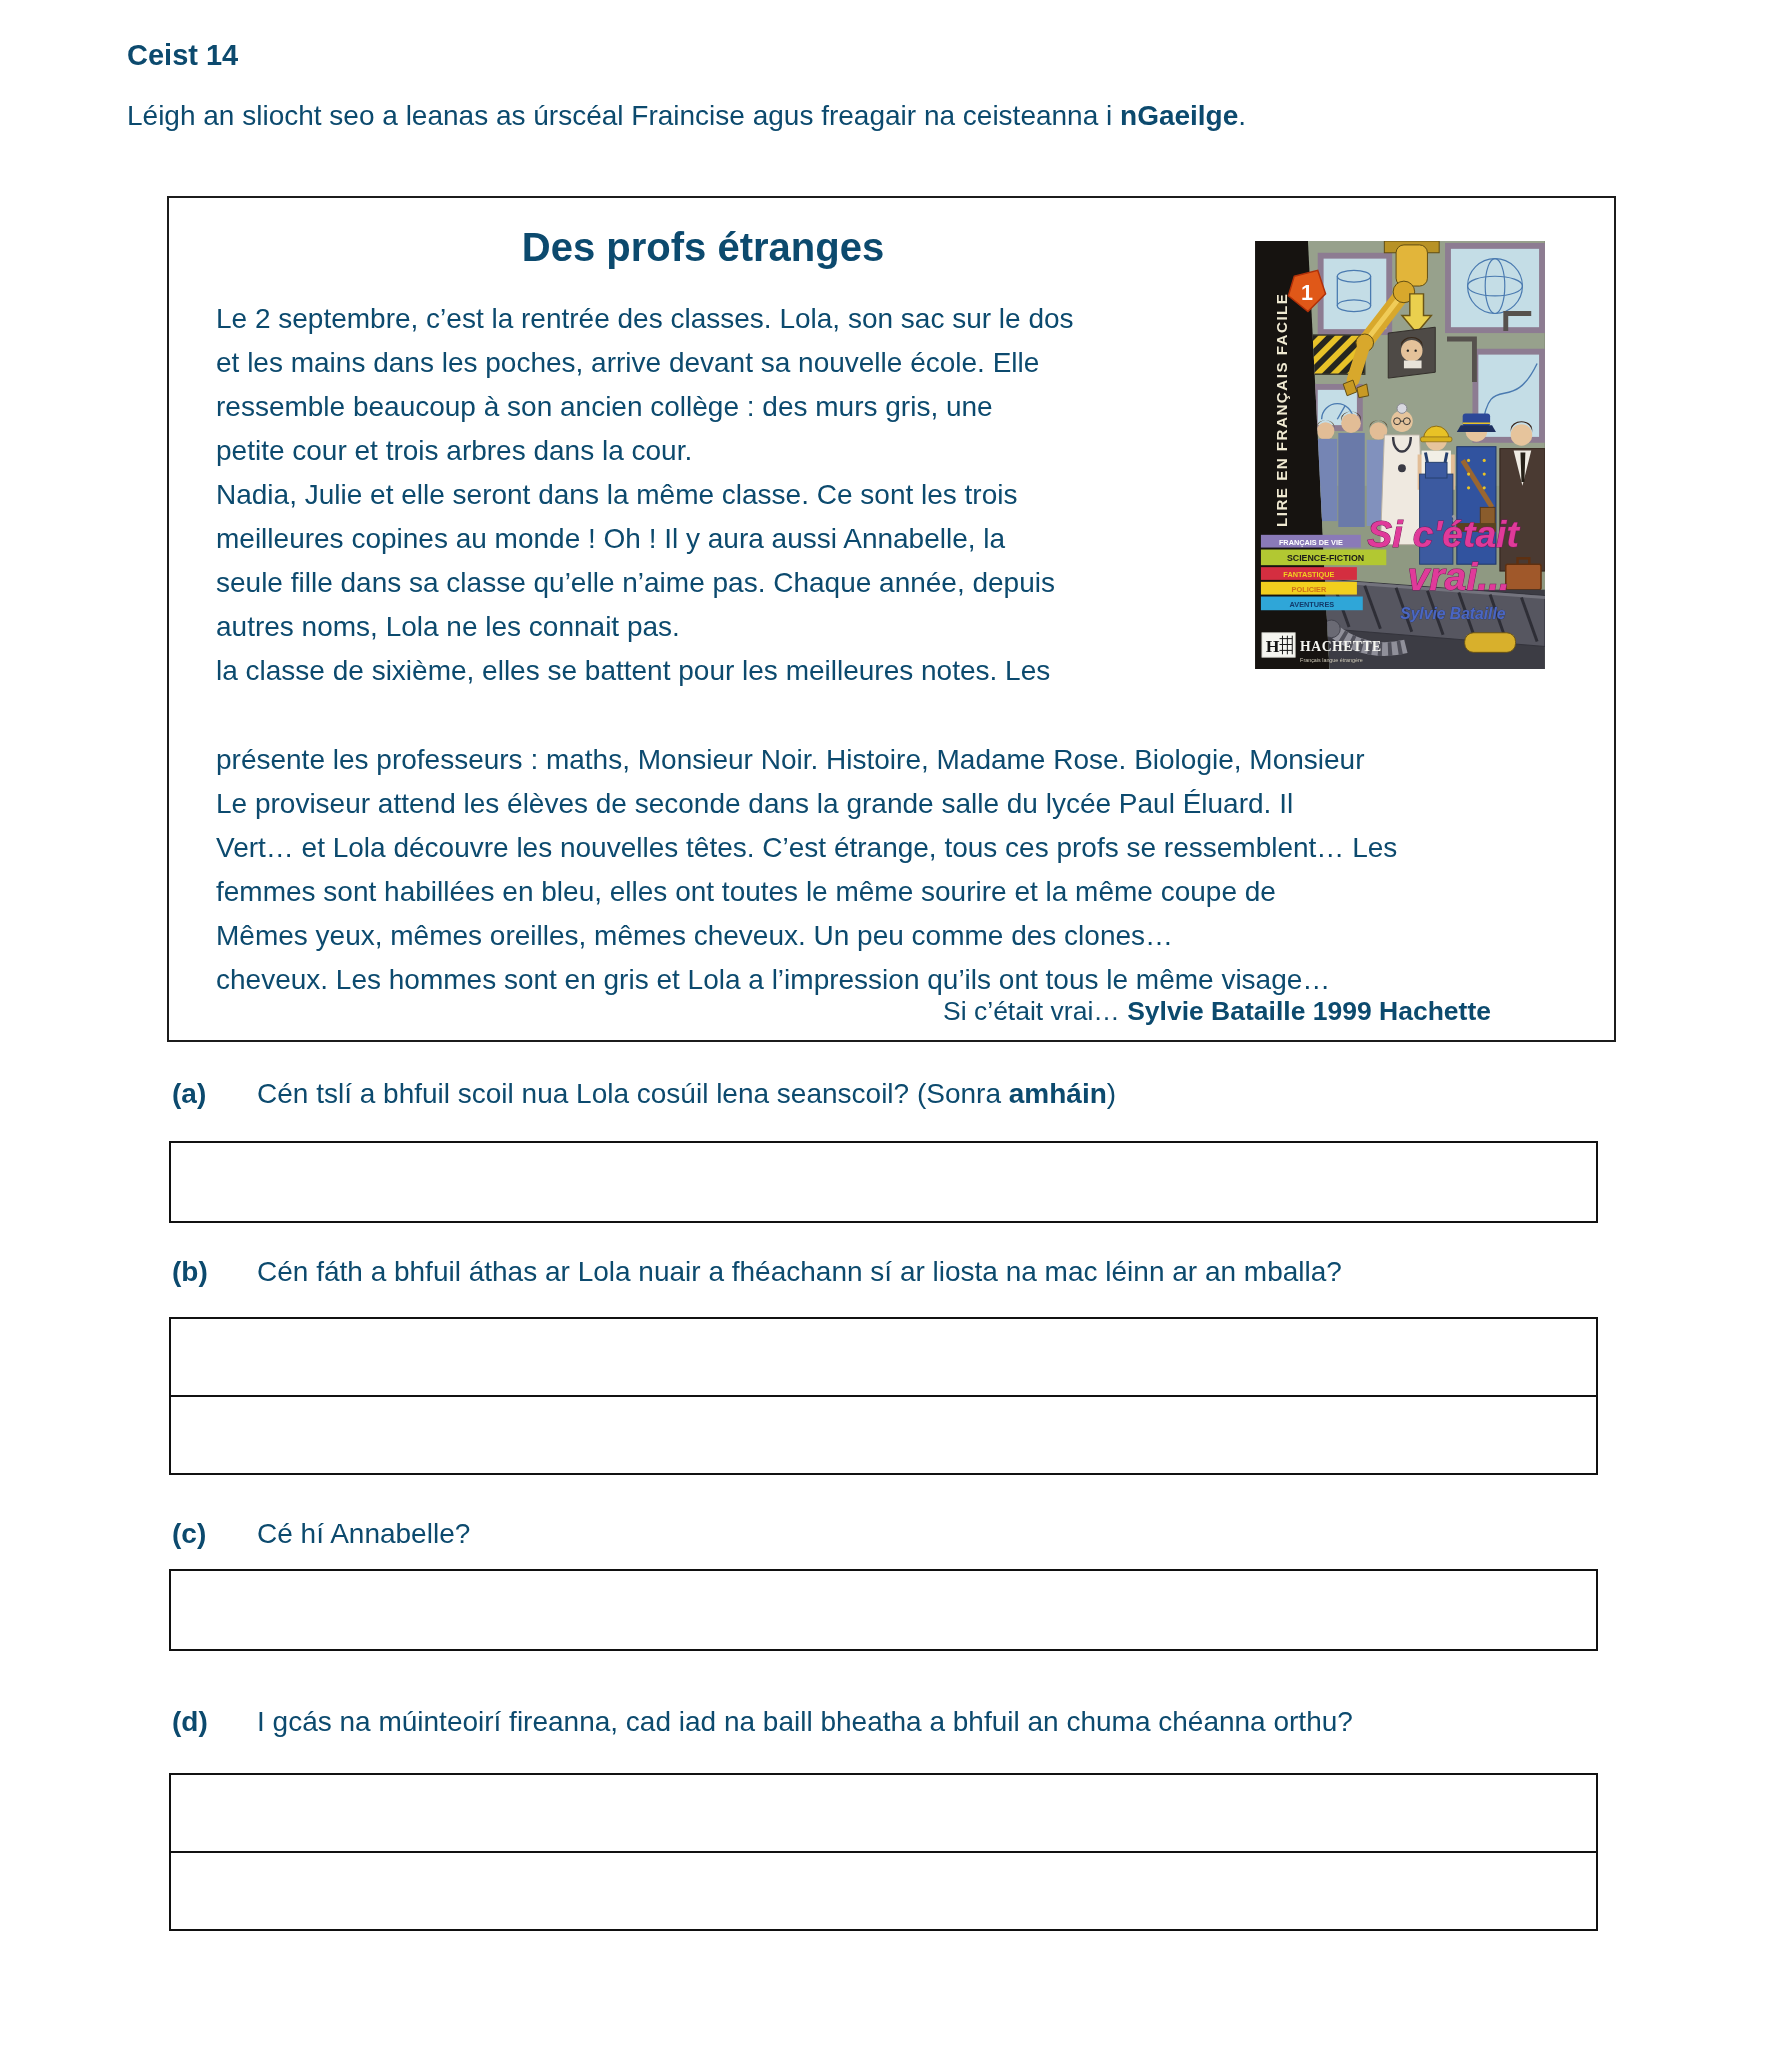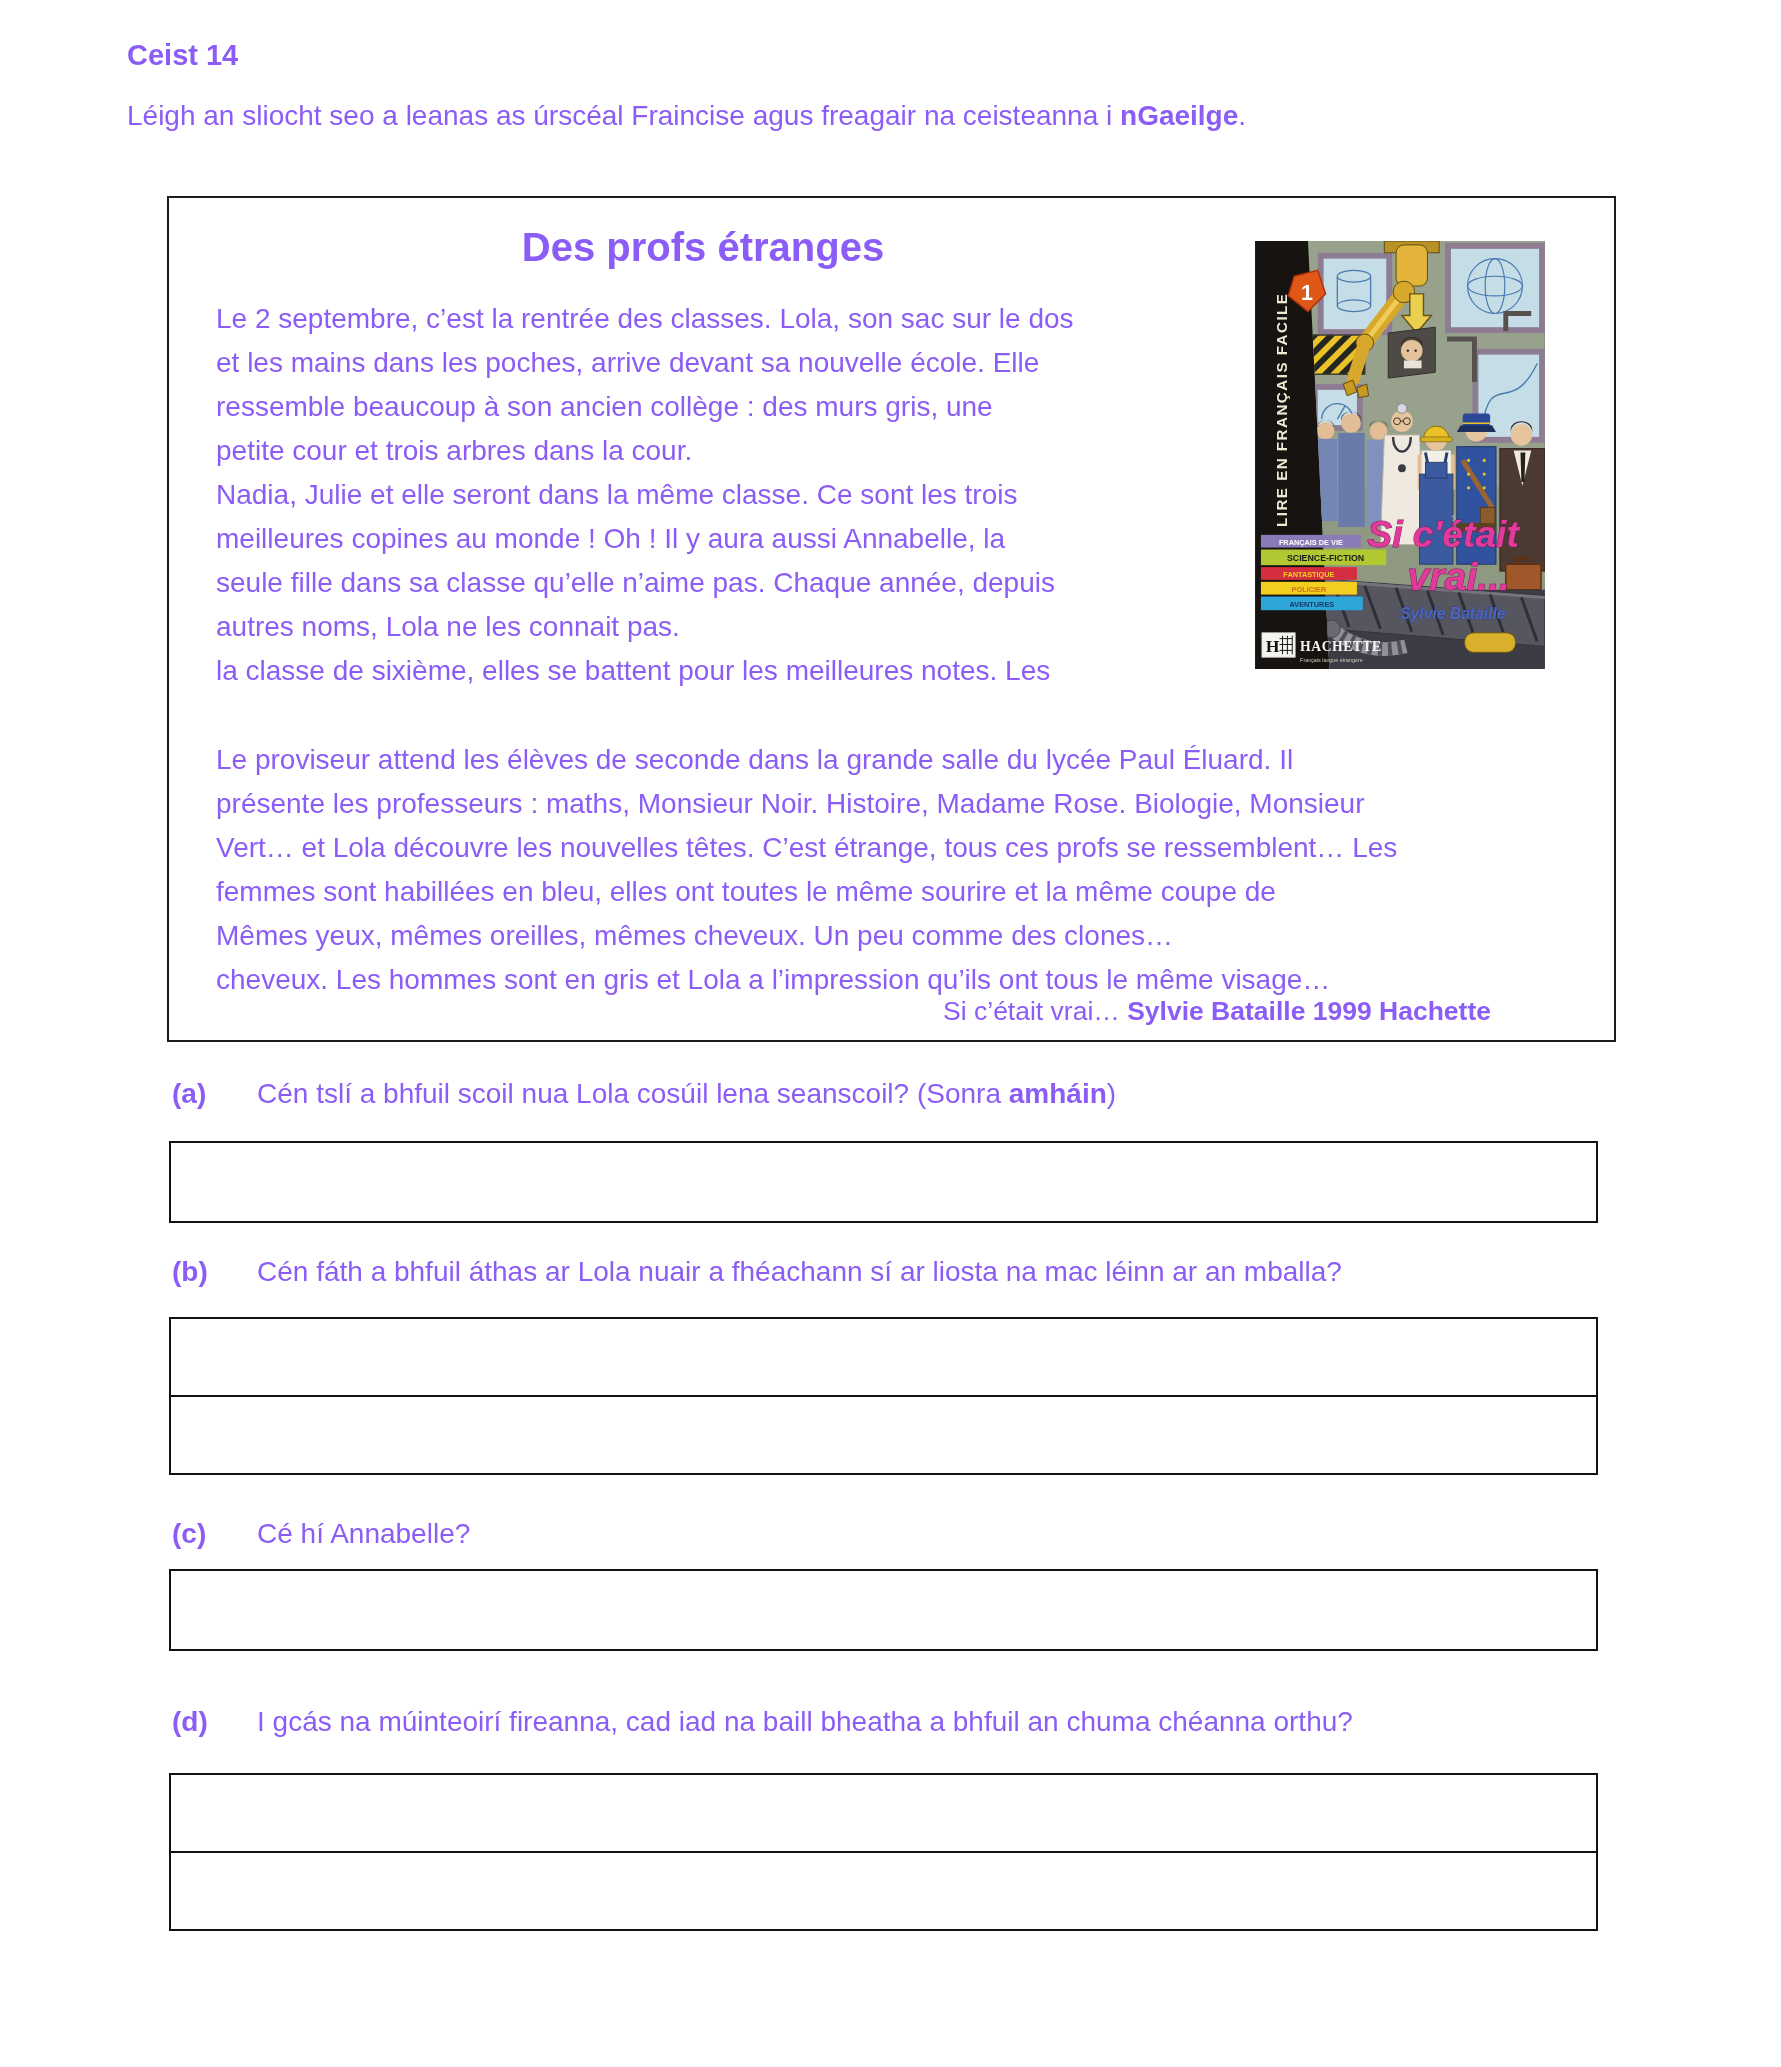--- a/index.html
+++ b/index.html
@@ -1,18 +1,18 @@
 <!DOCTYPE html>
 <html><head>
 <meta charset="utf-8">
 <style>
   html,body { margin:0; padding:0; background:#e8e8e8; }
   .page {
     position:relative; width:1782px; height:2067px; margin:0 auto;
-    background:#ffffff; color:#8b5cf6;
+    background:#ffffff; color:#0c4a6e;
     font-family:"Liberation Sans", sans-serif;
     overflow:hidden;
   }
   .abs { position:absolute; }
 
   .heading { left:127px; top:39px; font-size:29px; font-weight:bold; }
   .instruction { left:127px; top:100px; font-size:28px; }
   .instruction b { font-weight:bold; }
 
   .passage-box {
@@ -65,22 +65,22 @@
       <div class="pline">ressemble beaucoup à son ancien collège : des murs gris, une</div>
       <div class="pline">petite cour et trois arbres dans la cour.</div>
       <div class="pline">Nadia, Julie et elle seront dans la même classe. Ce sont les trois</div>
       <div class="pline">meilleures copines au monde ! Oh ! Il y aura aussi Annabelle, la</div>
       <div class="pline">seule fille dans sa classe qu’elle n’aime pas. Chaque année, depuis</div>
       <div class="pline">autres noms, Lola ne les connait pas.</div>
       <div class="pline">la classe de sixième, elles se battent pour les meilleures notes. Les</div>
     </div>
 
     <div class="abs wide-lines">
+      <div class="pline">présente les professeurs : maths, Monsieur Noir. Histoire, Madame Rose. Biologie, Monsieur</div>
       <div class="pline">Le proviseur attend les élèves de seconde dans la grande salle du lycée Paul Éluard. Il</div>
-      <div class="pline">présente les professeurs : maths, Monsieur Noir. Histoire, Madame Rose. Biologie, Monsieur</div>
       <div class="pline">Vert… et Lola découvre les nouvelles têtes. C’est étrange, tous ces profs se ressemblent… Les</div>
       <div class="pline">femmes sont habillées en bleu, elles ont toutes le même sourire et la même coupe de</div>
       <div class="pline">Mêmes yeux, mêmes oreilles, mêmes cheveux. Un peu comme des clones…</div>
       <div class="pline">cheveux. Les hommes sont en gris et Lola a l’impression qu’ils ont tous le même visage…</div>
     </div>
 
     <div class="abs attribution"><span class="src">Si c’était vrai… </span><span class="credit">Sylvie Bataille 1999 Hachette</span></div>
 
     <svg class="abs cover" viewBox="0 0 296 437" width="290" height="428">
       <defs>

